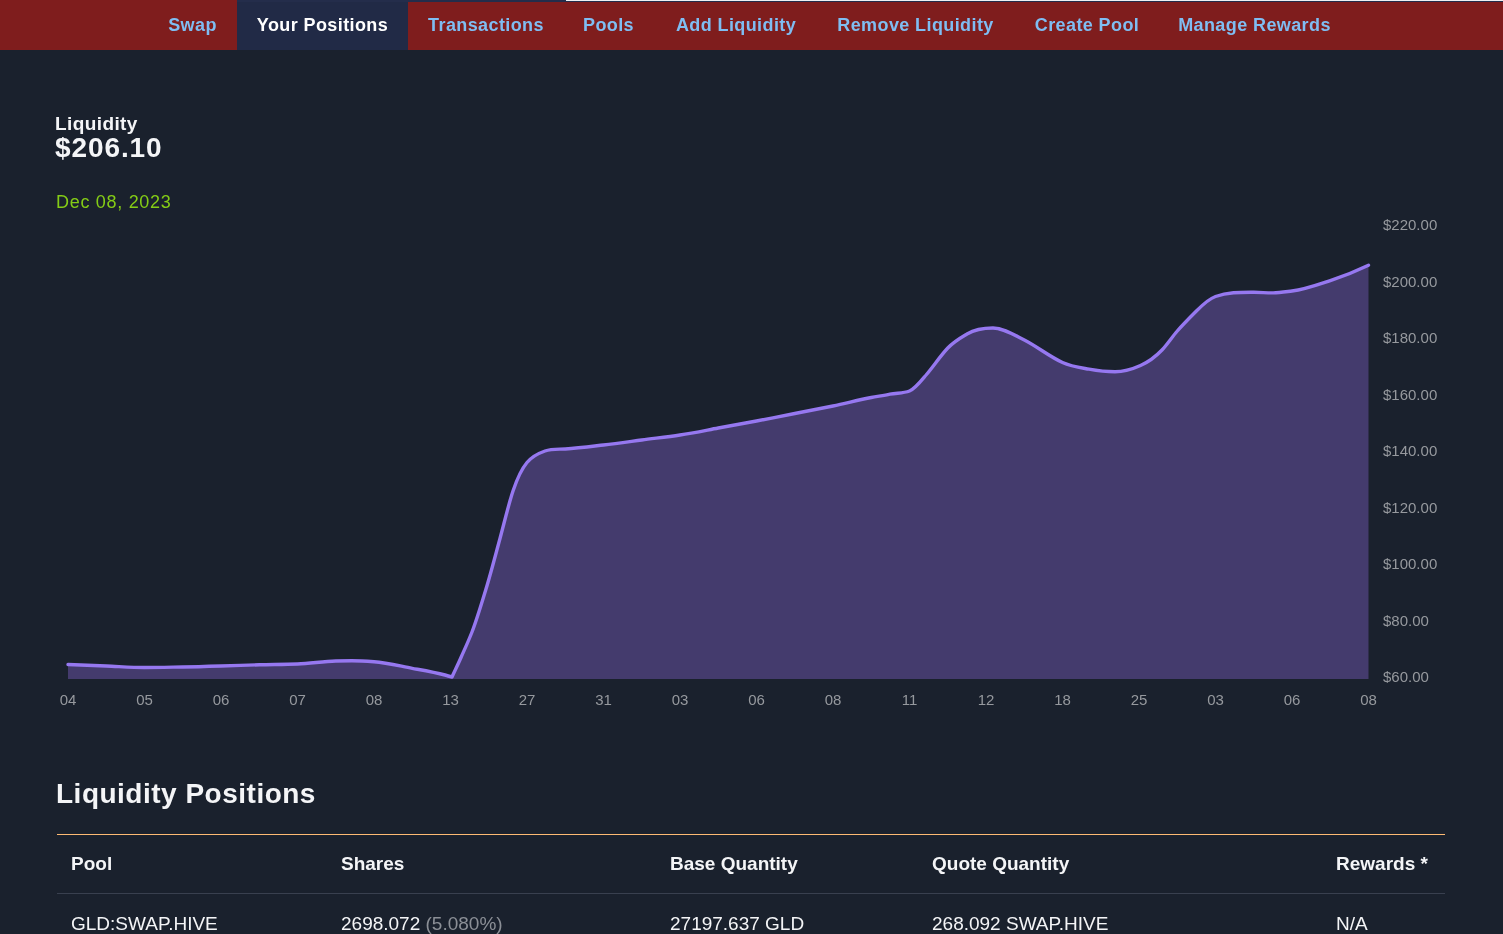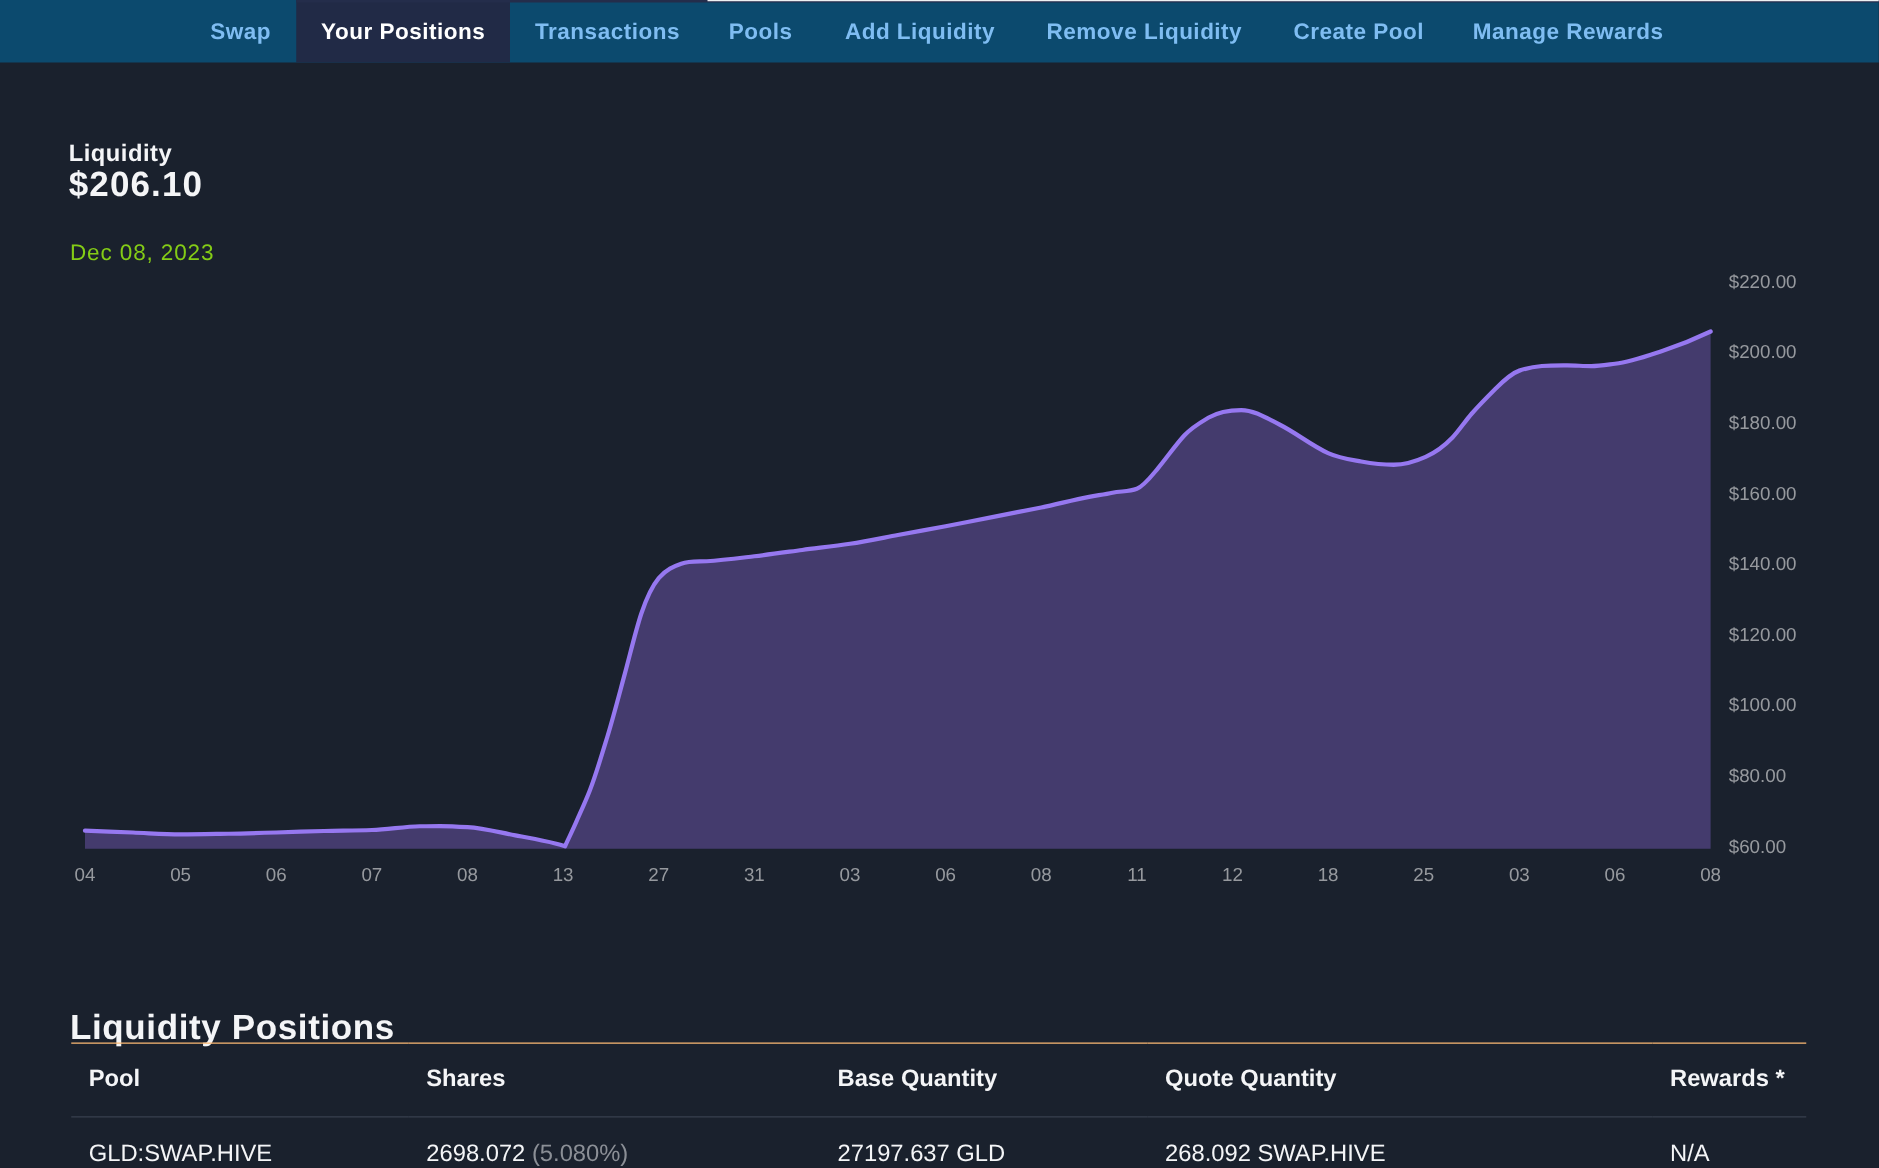--- a/index.html
+++ b/index.html
@@ -1,27 +1,27 @@
 <!DOCTYPE html>
 <html><head>
 <meta charset="utf-8">
 <style>
 * { margin:0; padding:0; box-sizing:border-box; }
 html,body { width:1503px; height:934px; background:#1a212d; overflow:hidden;
   font-family:"Liberation Sans", sans-serif; }
-#nav { position:absolute; left:0; top:0; width:1503px; height:50px; background:#0c4a6e; }
+#nav { position:absolute; left:0; top:0; width:1503px; height:50px; background:#7f1d1d; }
 #nav a { position:absolute; top:0; height:50px; line-height:51px; font-size:18px; font-weight:bold;
   color:#7fbdf2; text-decoration:none; white-space:nowrap; text-align:center; letter-spacing:0.4px; }
 #nav a.active { background:#212a46; color:#ffffff;text-align:center; }
 .hlabel { position:absolute; color:#f4f5f7; }
 #lbl1 { left:55px; top:113px; font-size:19px; font-weight:bold; letter-spacing:0.4px; }
 #amount { left:55px; top:132px; font-size:28px; font-weight:bold; letter-spacing:0.9px; }
 #date { left:56px; top:192px; font-size:18px; color:#84cc16; letter-spacing:0.7px; }
 #chart { position:absolute; left:0; top:0; width:1503px; height:934px; }
-#lp-head { left:56px; top:778px; font-size:28px; font-weight:bold; letter-spacing:0.5px;margin-top:28px; }
+#lp-head { left:56px; top:778px; font-size:28px; font-weight:bold; letter-spacing:0.5px; }
 table { position:absolute; left:57px; top:834px; width:1388px; border-collapse:collapse; }
 th, td { font-size:19px; color:#f4f5f7; text-align:left; padding:0 14px 0 14px; height:59px; }
 th { font-weight:bold; border-top:1px solid #fdba74; border-bottom:1px solid #39404f; }
 td { height:60px; }
 .r { text-align:left; }
 .grey { color:#8b8f96; }
 </style>
 </head>
 <body>
 <svg id="chart" viewBox="0 0 1503 934">

